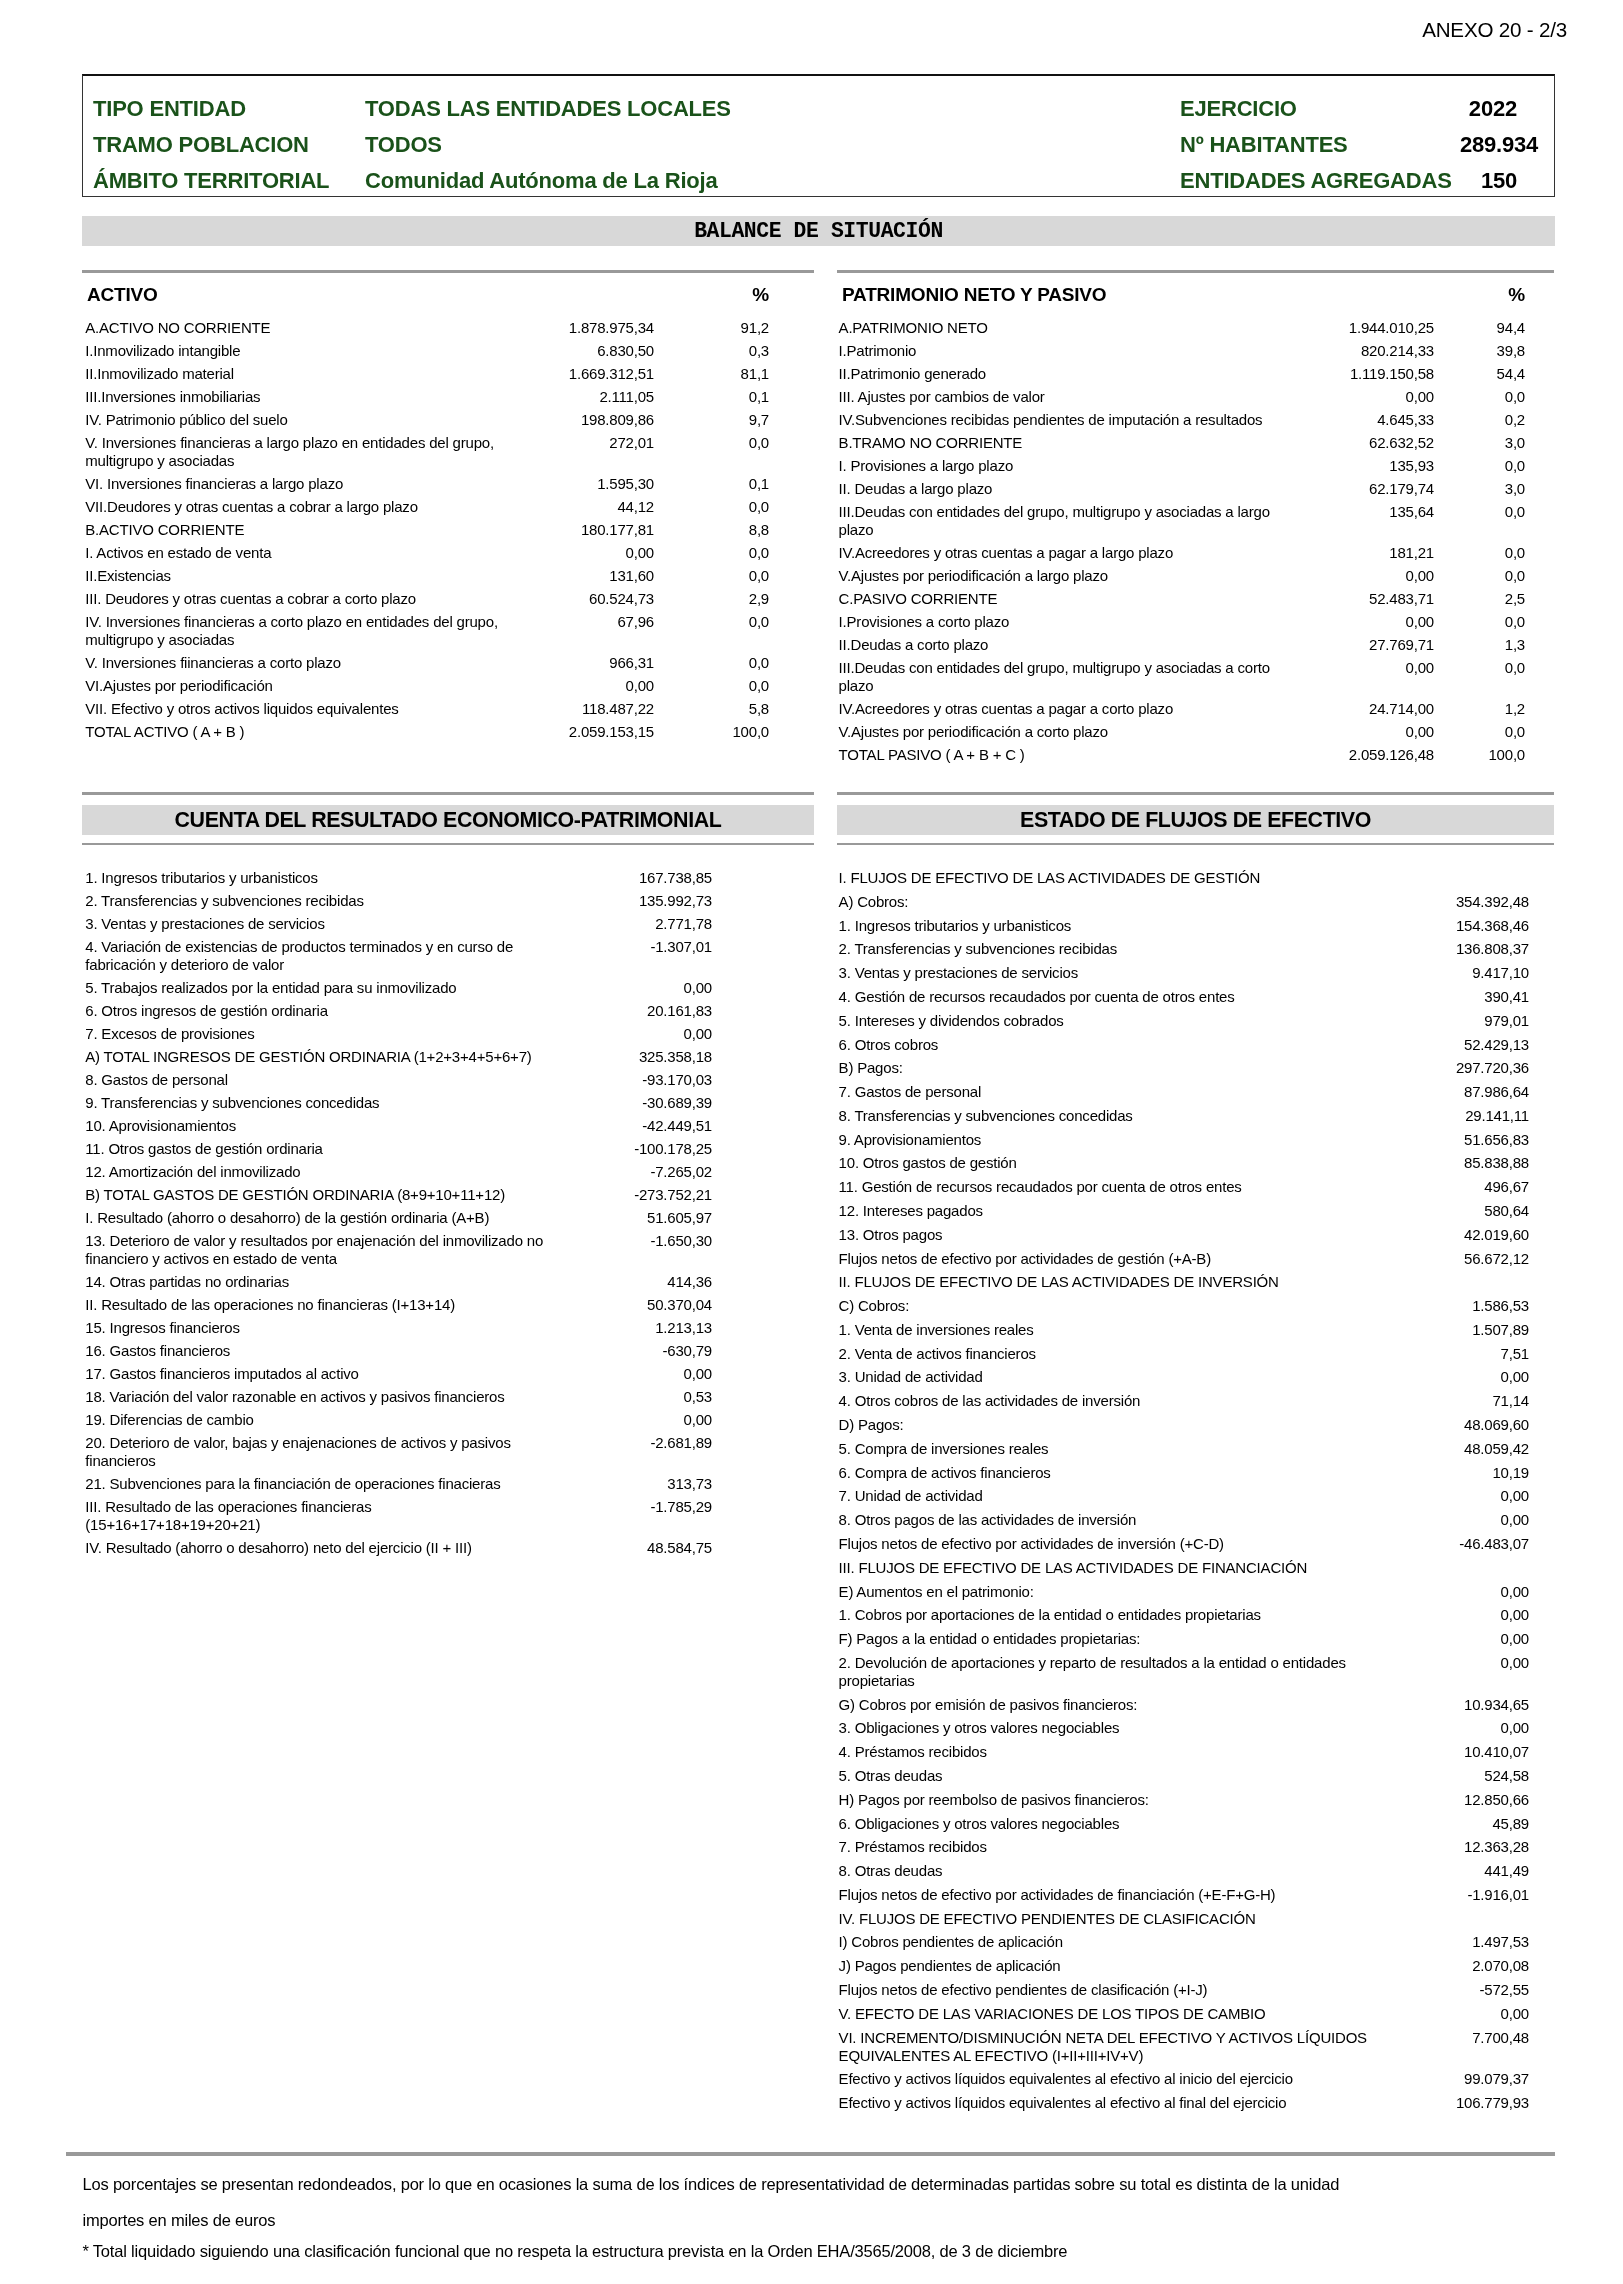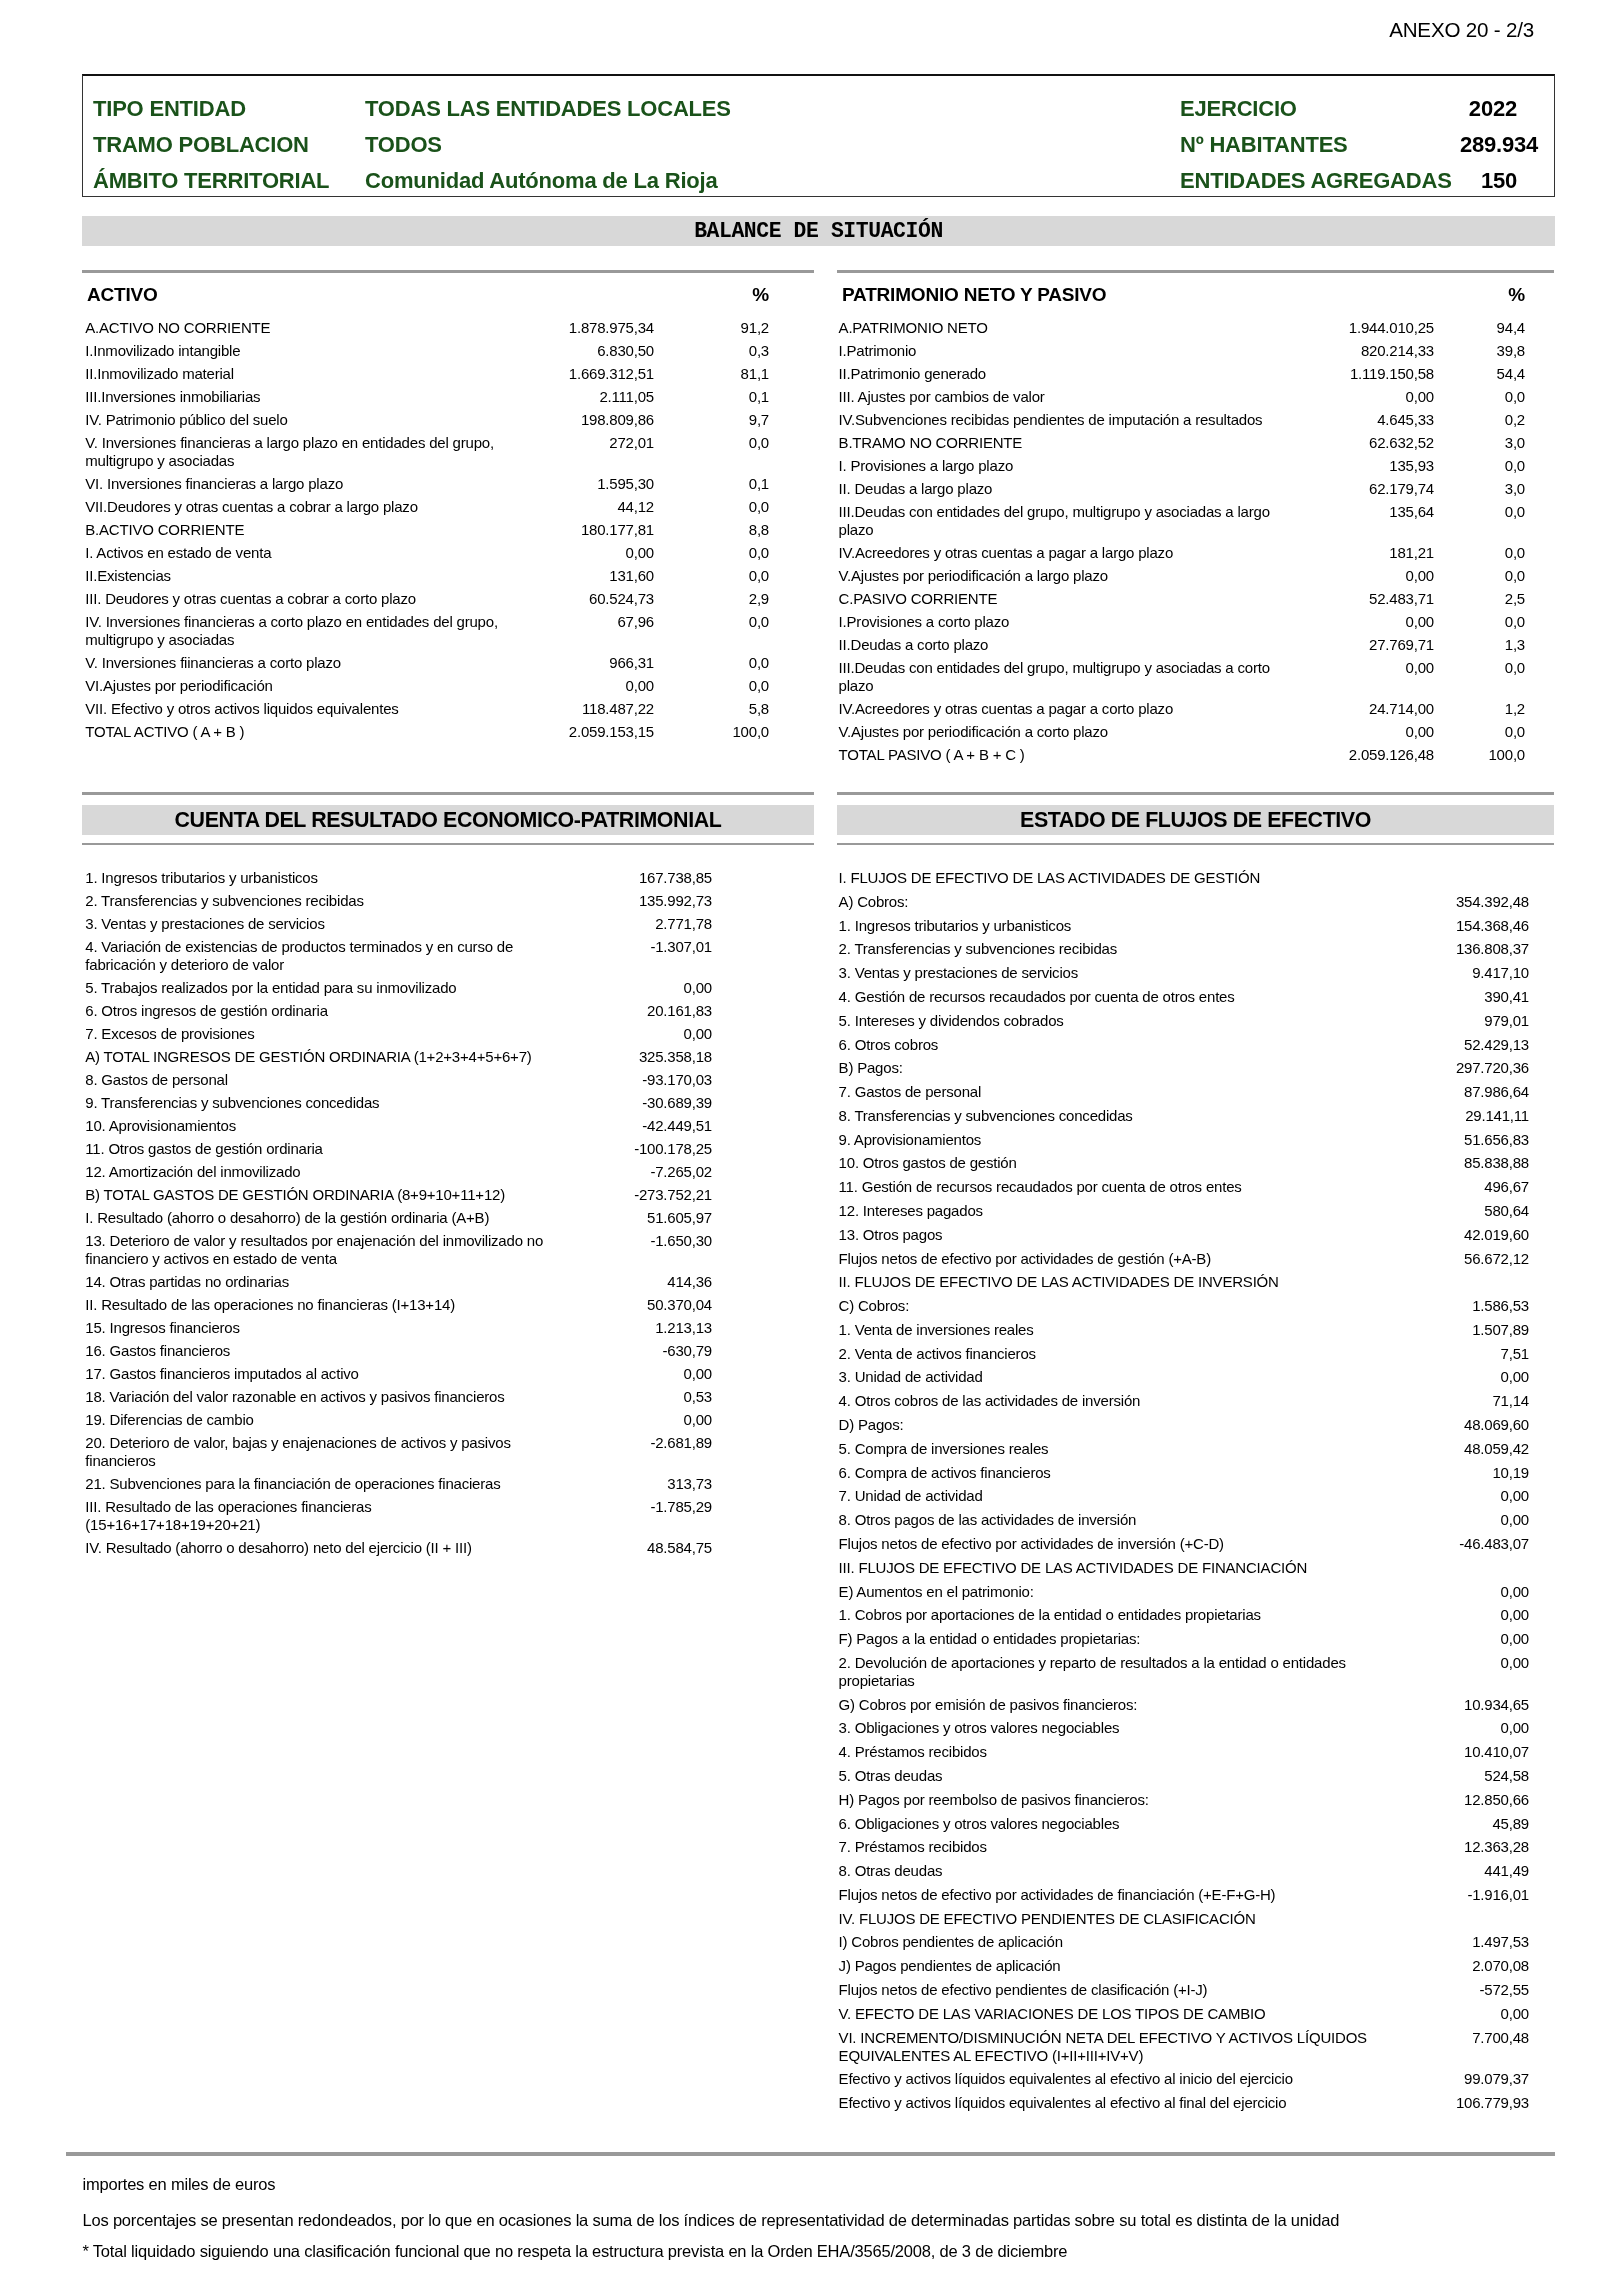--- a/index.html
+++ b/index.html
@@ -9,21 +9,21 @@
     height:2284px;
     background:#fff;
     font-family:"Liberation Sans", sans-serif;
     color:#000;
     letter-spacing:-0.2px;
     overflow:hidden;
   }
   .anexo{
     position:absolute;
     top:18px;
-    right:89px;
+    right:56px;
     font-size:20.6px;
     font-weight:400;
     color:#000;
   }
   
   .header-box{
     position:absolute;
     left:82px;
     top:74px;
     width:1473px;
@@ -790,22 +790,22 @@
             <span class="val">106.779,93</span>
           </div>
         </div>
     </div>
   </div>
 
   <div class="footer">
     <div class="rule thick"></div>
     <div>
 
+        <p class="fline">Los porcentajes se presentan redondeados, por lo que en ocasiones la suma de los índices de representatividad de determinadas partidas sobre su total es distinta de la unidad</p>
+
         <p class="fline">importes en miles de euros</p>
-
-        <p class="fline">Los porcentajes se presentan redondeados, por lo que en ocasiones la suma de los índices de representatividad de determinadas partidas sobre su total es distinta de la unidad</p>
 
         <p class="fline">* Total liquidado siguiendo una clasificación funcional que no respeta la estructura prevista en la Orden EHA/3565/2008, de 3 de diciembre</p>
       </div>
   </div>
 
 </div>
 
 
 </body></html>

